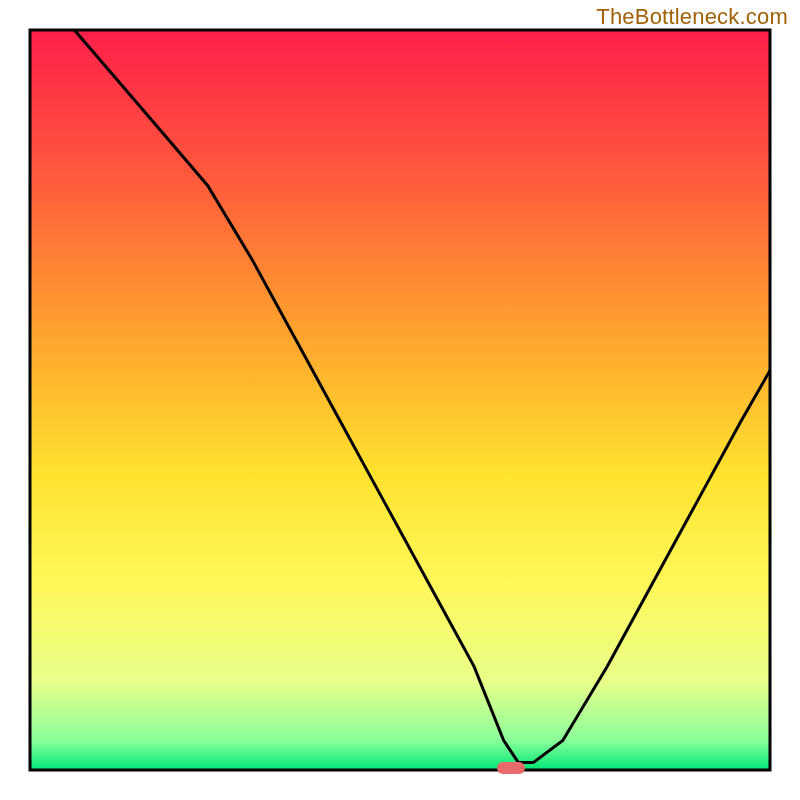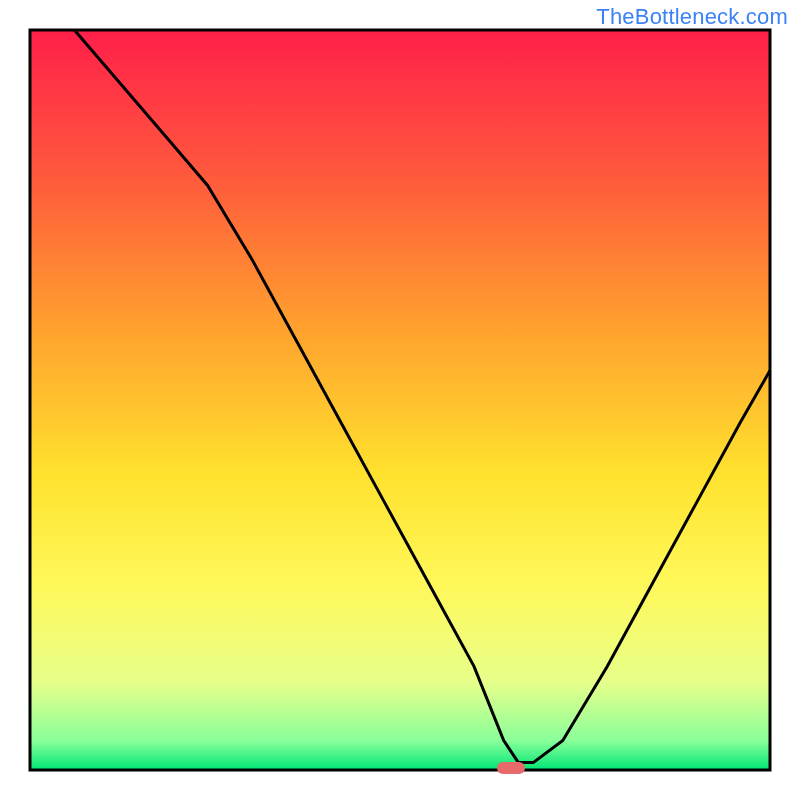--- a/index.html
+++ b/index.html
@@ -12,21 +12,21 @@
   }
   .chart-container {
     position: relative;
     width: 800px;
     height: 800px;
   }
   .watermark {
     position: absolute;
     top: 4px;
     right: 12px;
-    color: #3b82f6;
+    color: #a16207;
     font-size: 22px;
     font-weight: 500;
     letter-spacing: 0.2px;
     z-index: 10;
   }
   svg {
     display: block;
   }
 </style>
 </head>

